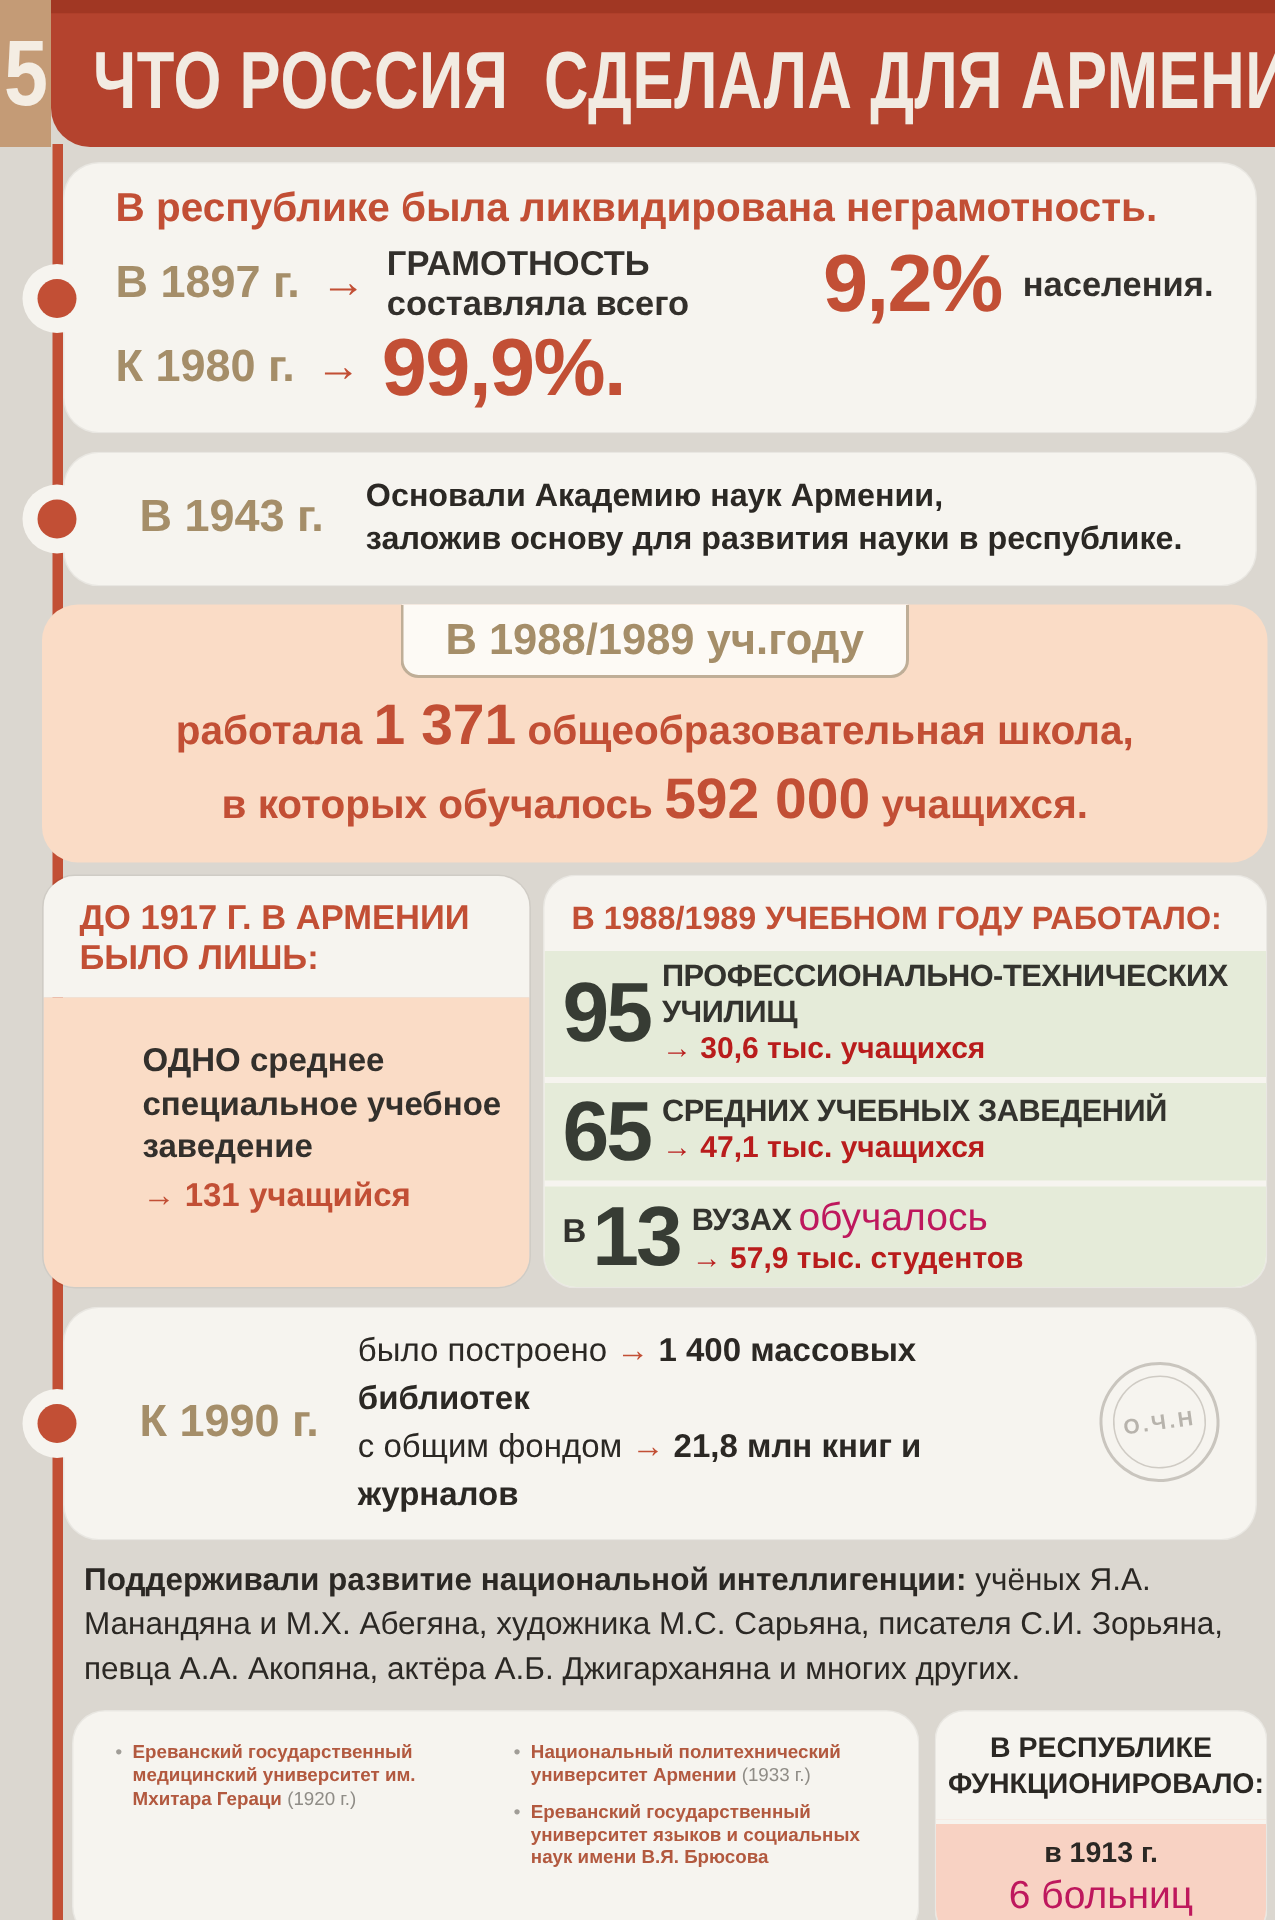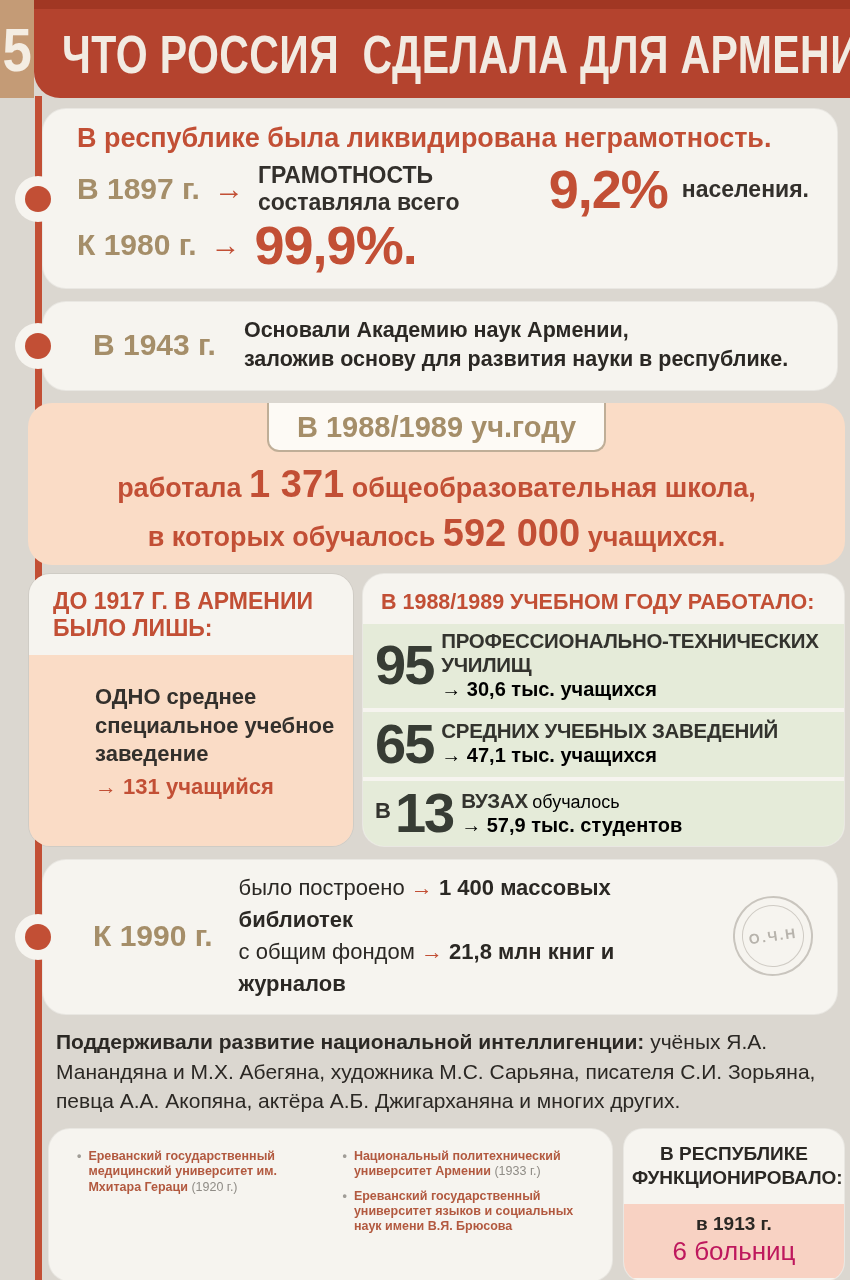--- a/index.html
+++ b/index.html
@@ -37,42 +37,42 @@
   .lit-row { display:flex; align-items:center; gap:14px; margin-bottom:2px; }
   .lit-row .arrow { font-size:30px; }
   .lit-label { font-weight:bold; font-size:23px; color:#33302c; }
   .big-pct { color:#c24f35; font-weight:bold; font-size:54px; line-height:1; letter-spacing:-1px; }
 
   
   .card2 { margin:0 12px 12px 42px; padding:14px 28px 16px 50px; display:flex; align-items:center; gap:28px; }
   .acad-text { font-weight:bold; font-size:21.5px; line-height:1.35; color:#2b2824; }
 
   
-  .pink-box { margin:0 5px 8px 28px; background:#fadcc6; border-radius:24px; padding:0 20px 6px; text-align:center; }
+  .pink-box { margin:0 5px 8px 28px; background:#fadcc6; border-radius:24px; padding:0 20px 16px; text-align:center; }
   .badge { display:inline-block; background:#fdfaf5; border:2px solid #bfae97; border-radius:0 0 12px 12px;
            border-top:none; padding:8px 28px 6px; color:#a58e69; font-weight:bold; font-size:29px; }
   .edu-intro { color:#c24f35; font-weight:bold; font-size:27px; line-height:1.3; margin-top:8px; }
   .edu-intro .bignum { font-size:38px; }
 
   
   .edu-cols { display:flex; gap:8px; margin:0 5px 12px 28px; align-items:stretch; }
   .edu-left { width:324px; display:flex; flex-direction:column; border-radius:22px; overflow:hidden; border:1px solid rgba(0,0,0,.05); }
   .edu-left-head { background:#f6f4ef; padding:14px 20px 12px 24px; color:#c24f35; font-weight:bold; font-size:23px; line-height:1.2; }
   .edu-left-body { background:#fadcc6; flex:1; padding:28px 18px 18px 66px; font-weight:bold; font-size:22px; line-height:1.3; color:#33302c; }
   .edu-left-sub { color:#c24f35; margin-top:4px; }
   .edu-right { flex:1; background:#f6f4ef; border-radius:22px; overflow:hidden; display:flex; flex-direction:column; border:1px solid rgba(0,0,0,.05); }
   .edu-right-head { padding:16px 18px 9px; color:#c24f35; font-weight:bold; font-size:21.5px; }
   .edu-row { background:#e5ebd9; margin-bottom:4px; padding:5px 14px 7px 12px; display:flex; align-items:center; gap:4px; flex:1; }
   .edu-row:last-child { margin-bottom:0; }
   .edu-prefix { font-weight:bold; font-size:22px; color:#33332e; align-self:flex-start; margin-top:12px; }
   .edu-num { font-weight:bold; font-size:56px; color:#373c34; line-height:.95; letter-spacing:-2px; }
   .edu-row-text { padding-left:4px; }
   .edu-row-label { font-weight:bold; font-size:20.5px; color:#33332e; letter-spacing:-.3px; }
-  .edu-row-plain { font-size:18px; color:#000000; }
-  .edu-row-sub { color:#000000; font-weight:bold; font-size:20px; margin-top:1px; }
+  .edu-row-plain { font-size:26px; color:#be185d; }
+  .edu-row-sub { color:#b91c1c; font-weight:bold; font-size:20px; margin-top:1px; }
 
   
   .card4 { margin:0 12px 10px 42px; padding:12px 24px 14px 50px; display:flex; align-items:center; gap:26px; }
   .lib-lines { font-size:22px; line-height:1.45; }
   .lib-val { font-weight:bold; }
   .stamp { margin-left:auto; width:76px; height:76px; border:2px solid #c9c5be; border-radius:50%;
            display:flex; align-items:center; justify-content:center; position:relative; transform:rotate(-8deg); flex:none; }
   .stamp::before { content:""; position:absolute; inset:7px; border:1px solid #cfcbc4; border-radius:50%; }
   .stamp span { color:#b7b3ac; font-weight:bold; font-size:14px; letter-spacing:2px; }
 

